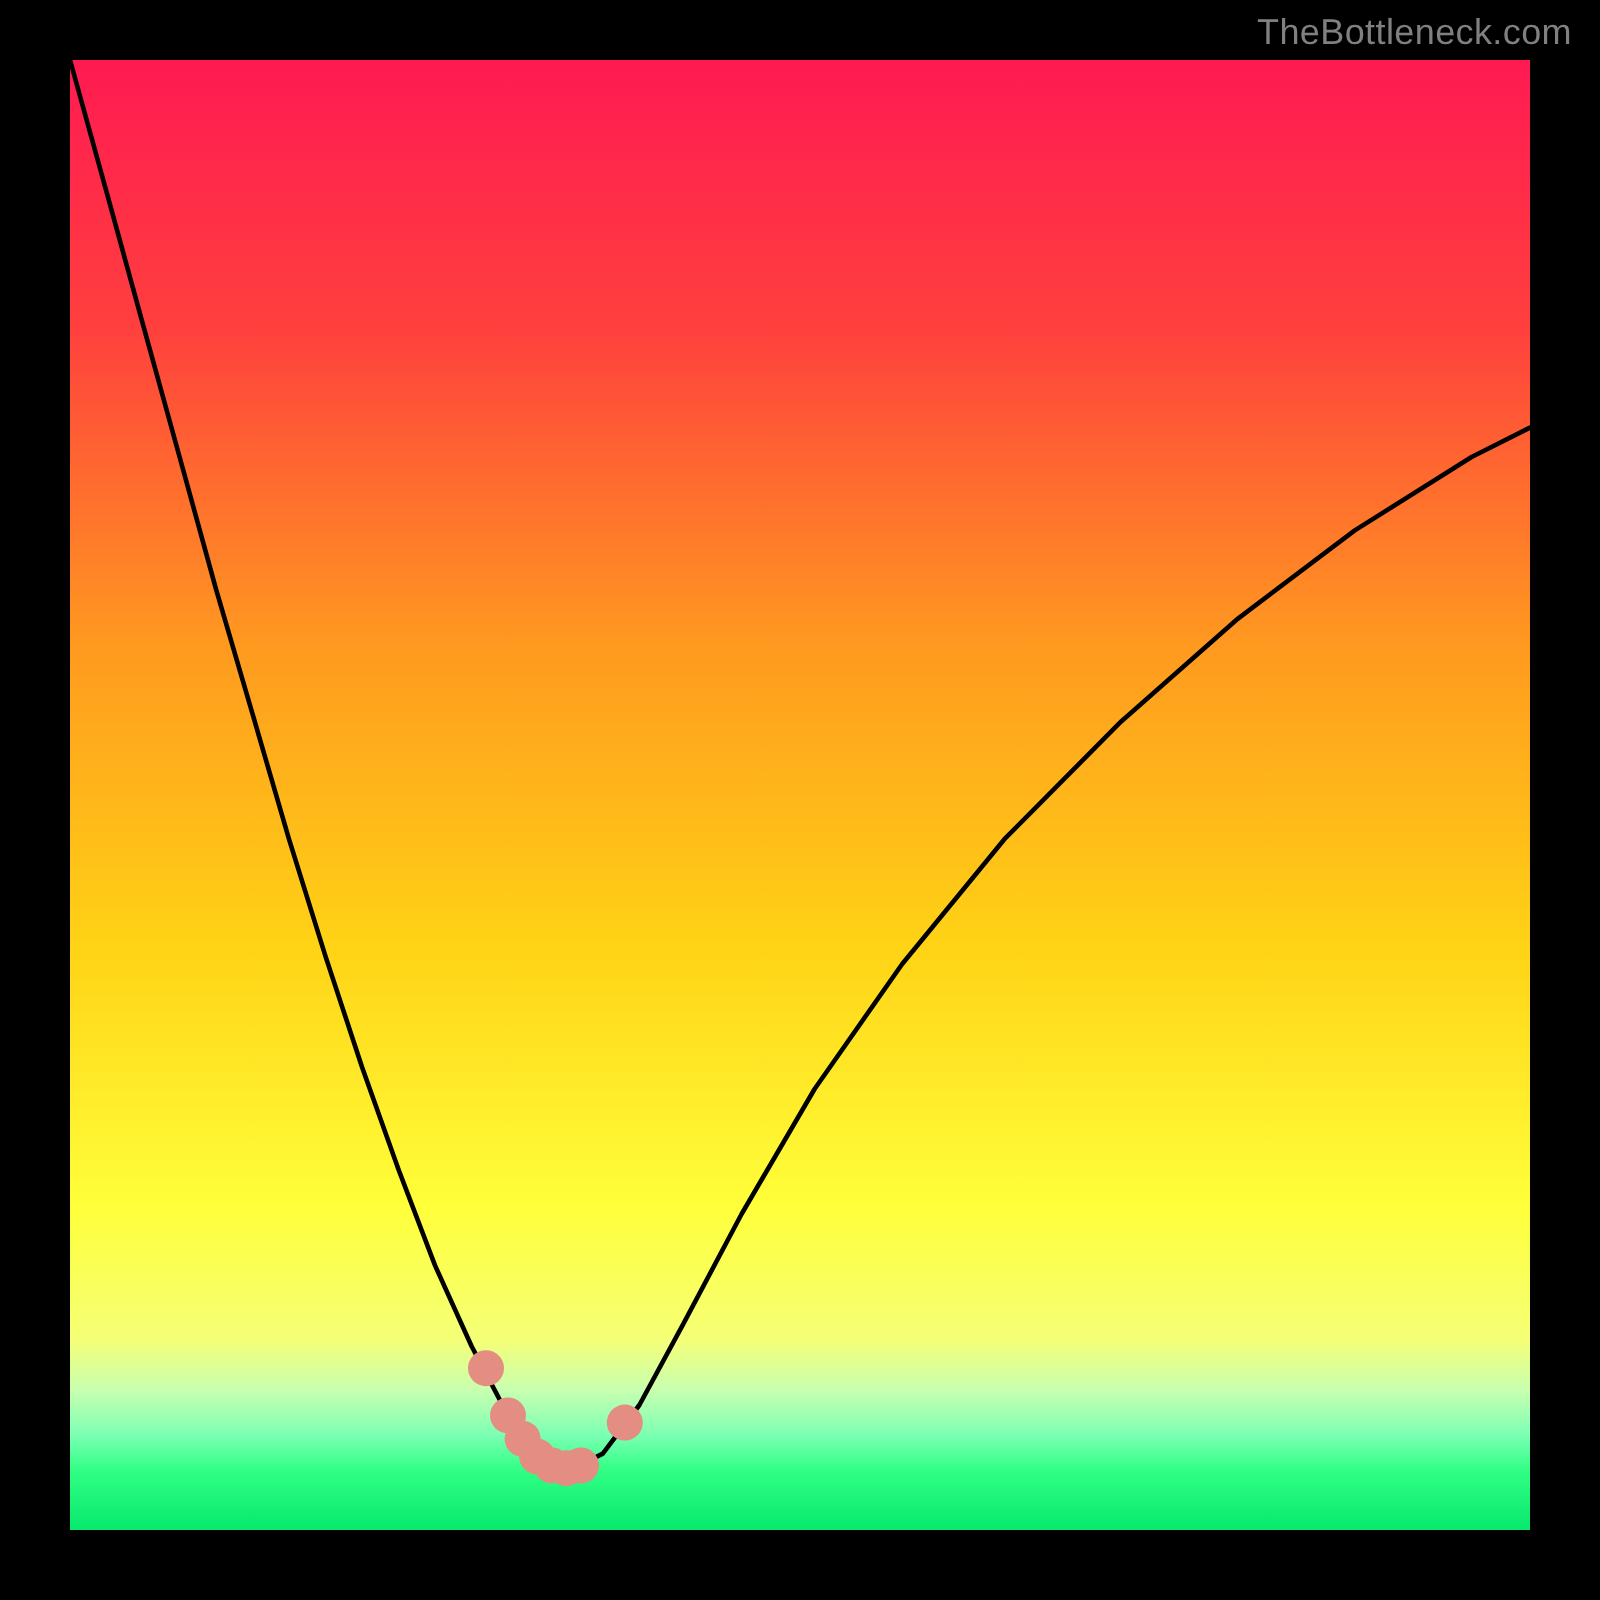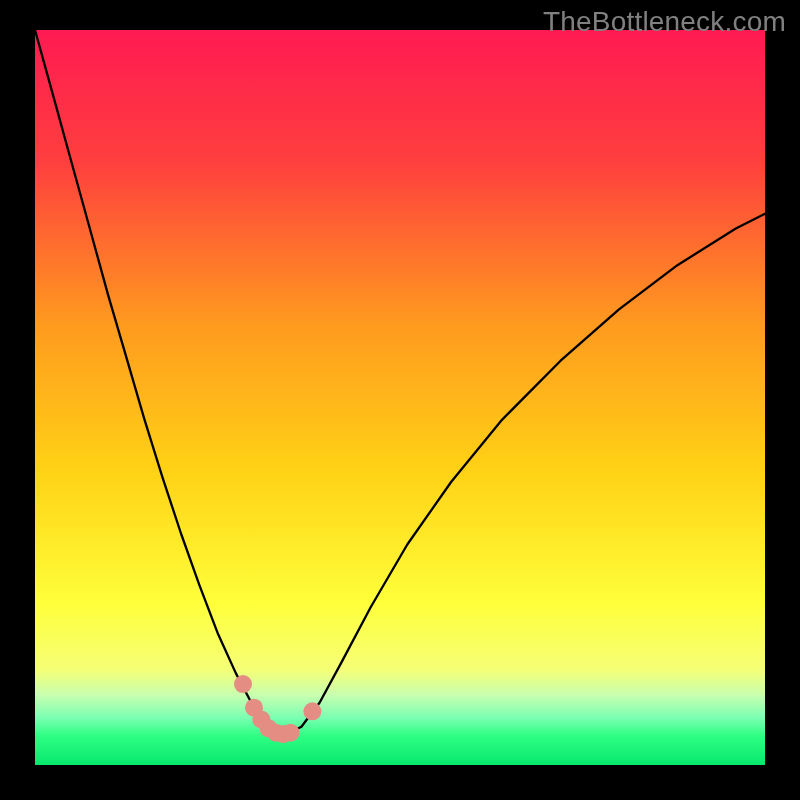--- a/index.html
+++ b/index.html
@@ -15,21 +15,21 @@
     position: relative;
     width: 800px;
     height: 800px;
     background: #000;
   }
   .watermark {
     position: absolute;
     top: 6px;
     right: 14px;
     color: #808080;
-    font-size: 28px;
+    font-size: 18px;
     font-weight: 500;
     z-index: 5;
     letter-spacing: 0.2px;
   }
   svg {
     position: absolute;
     left: 0;
     top: 0;
   }
 </style>

